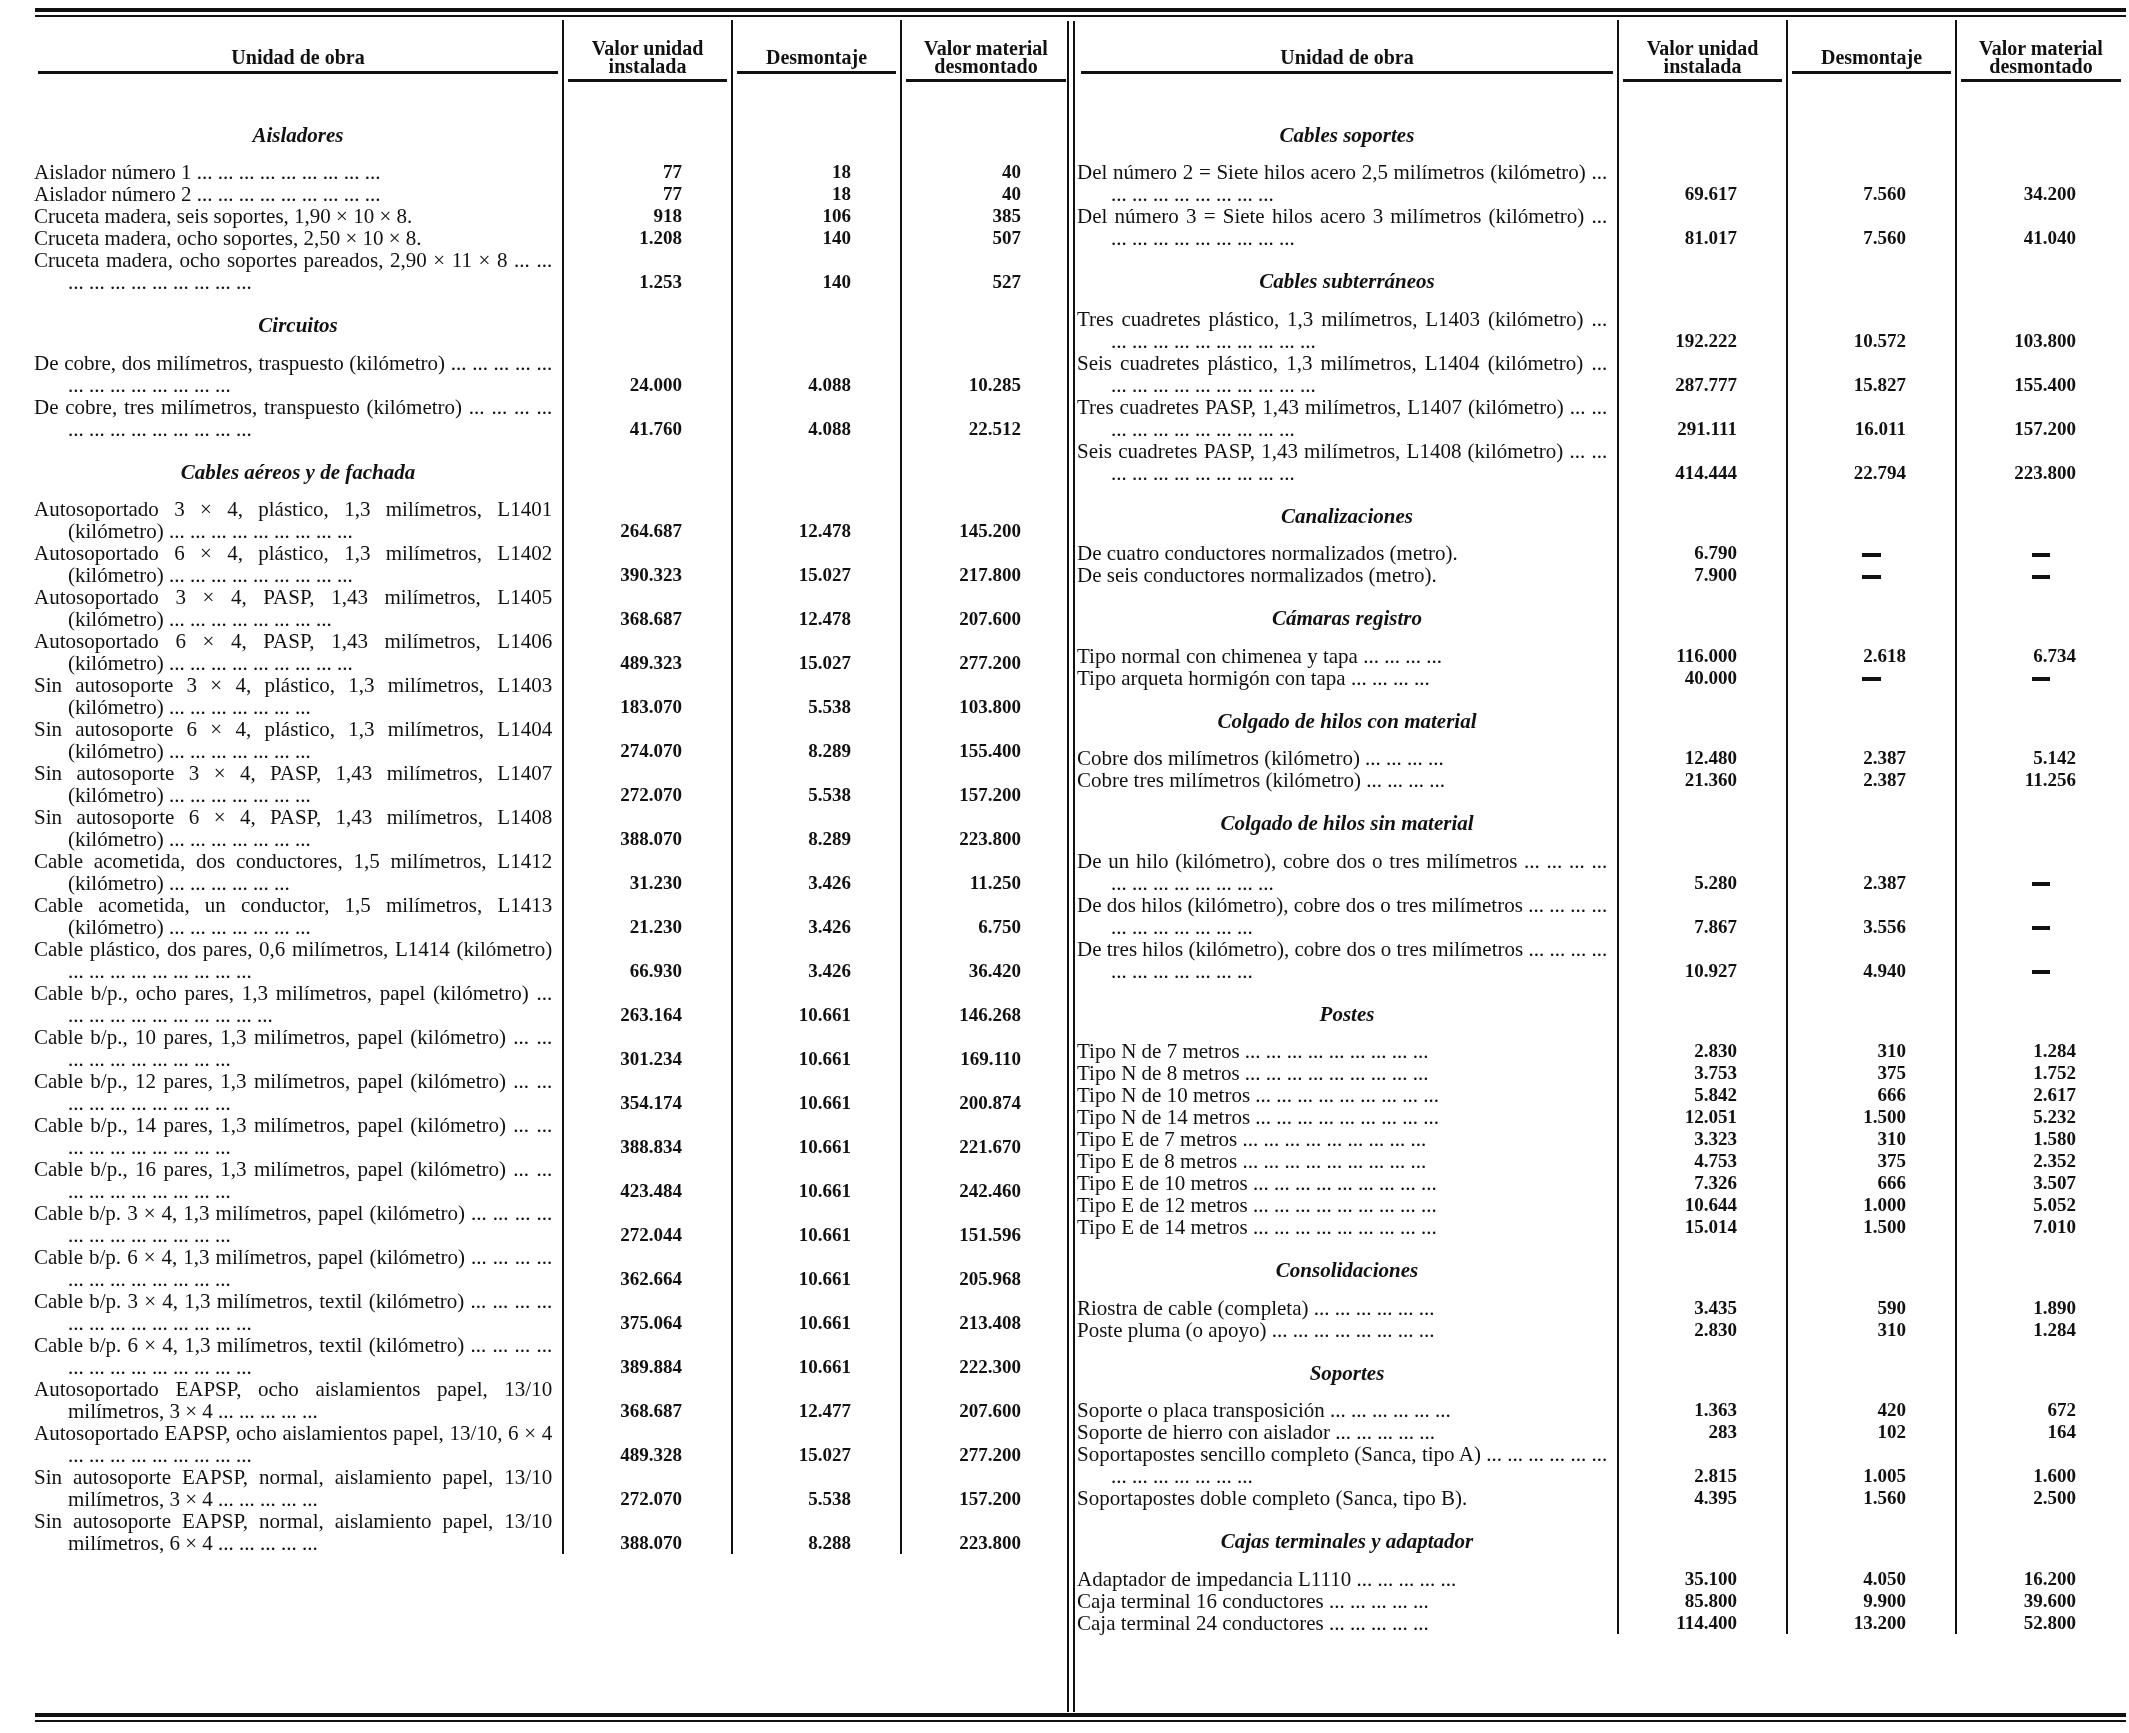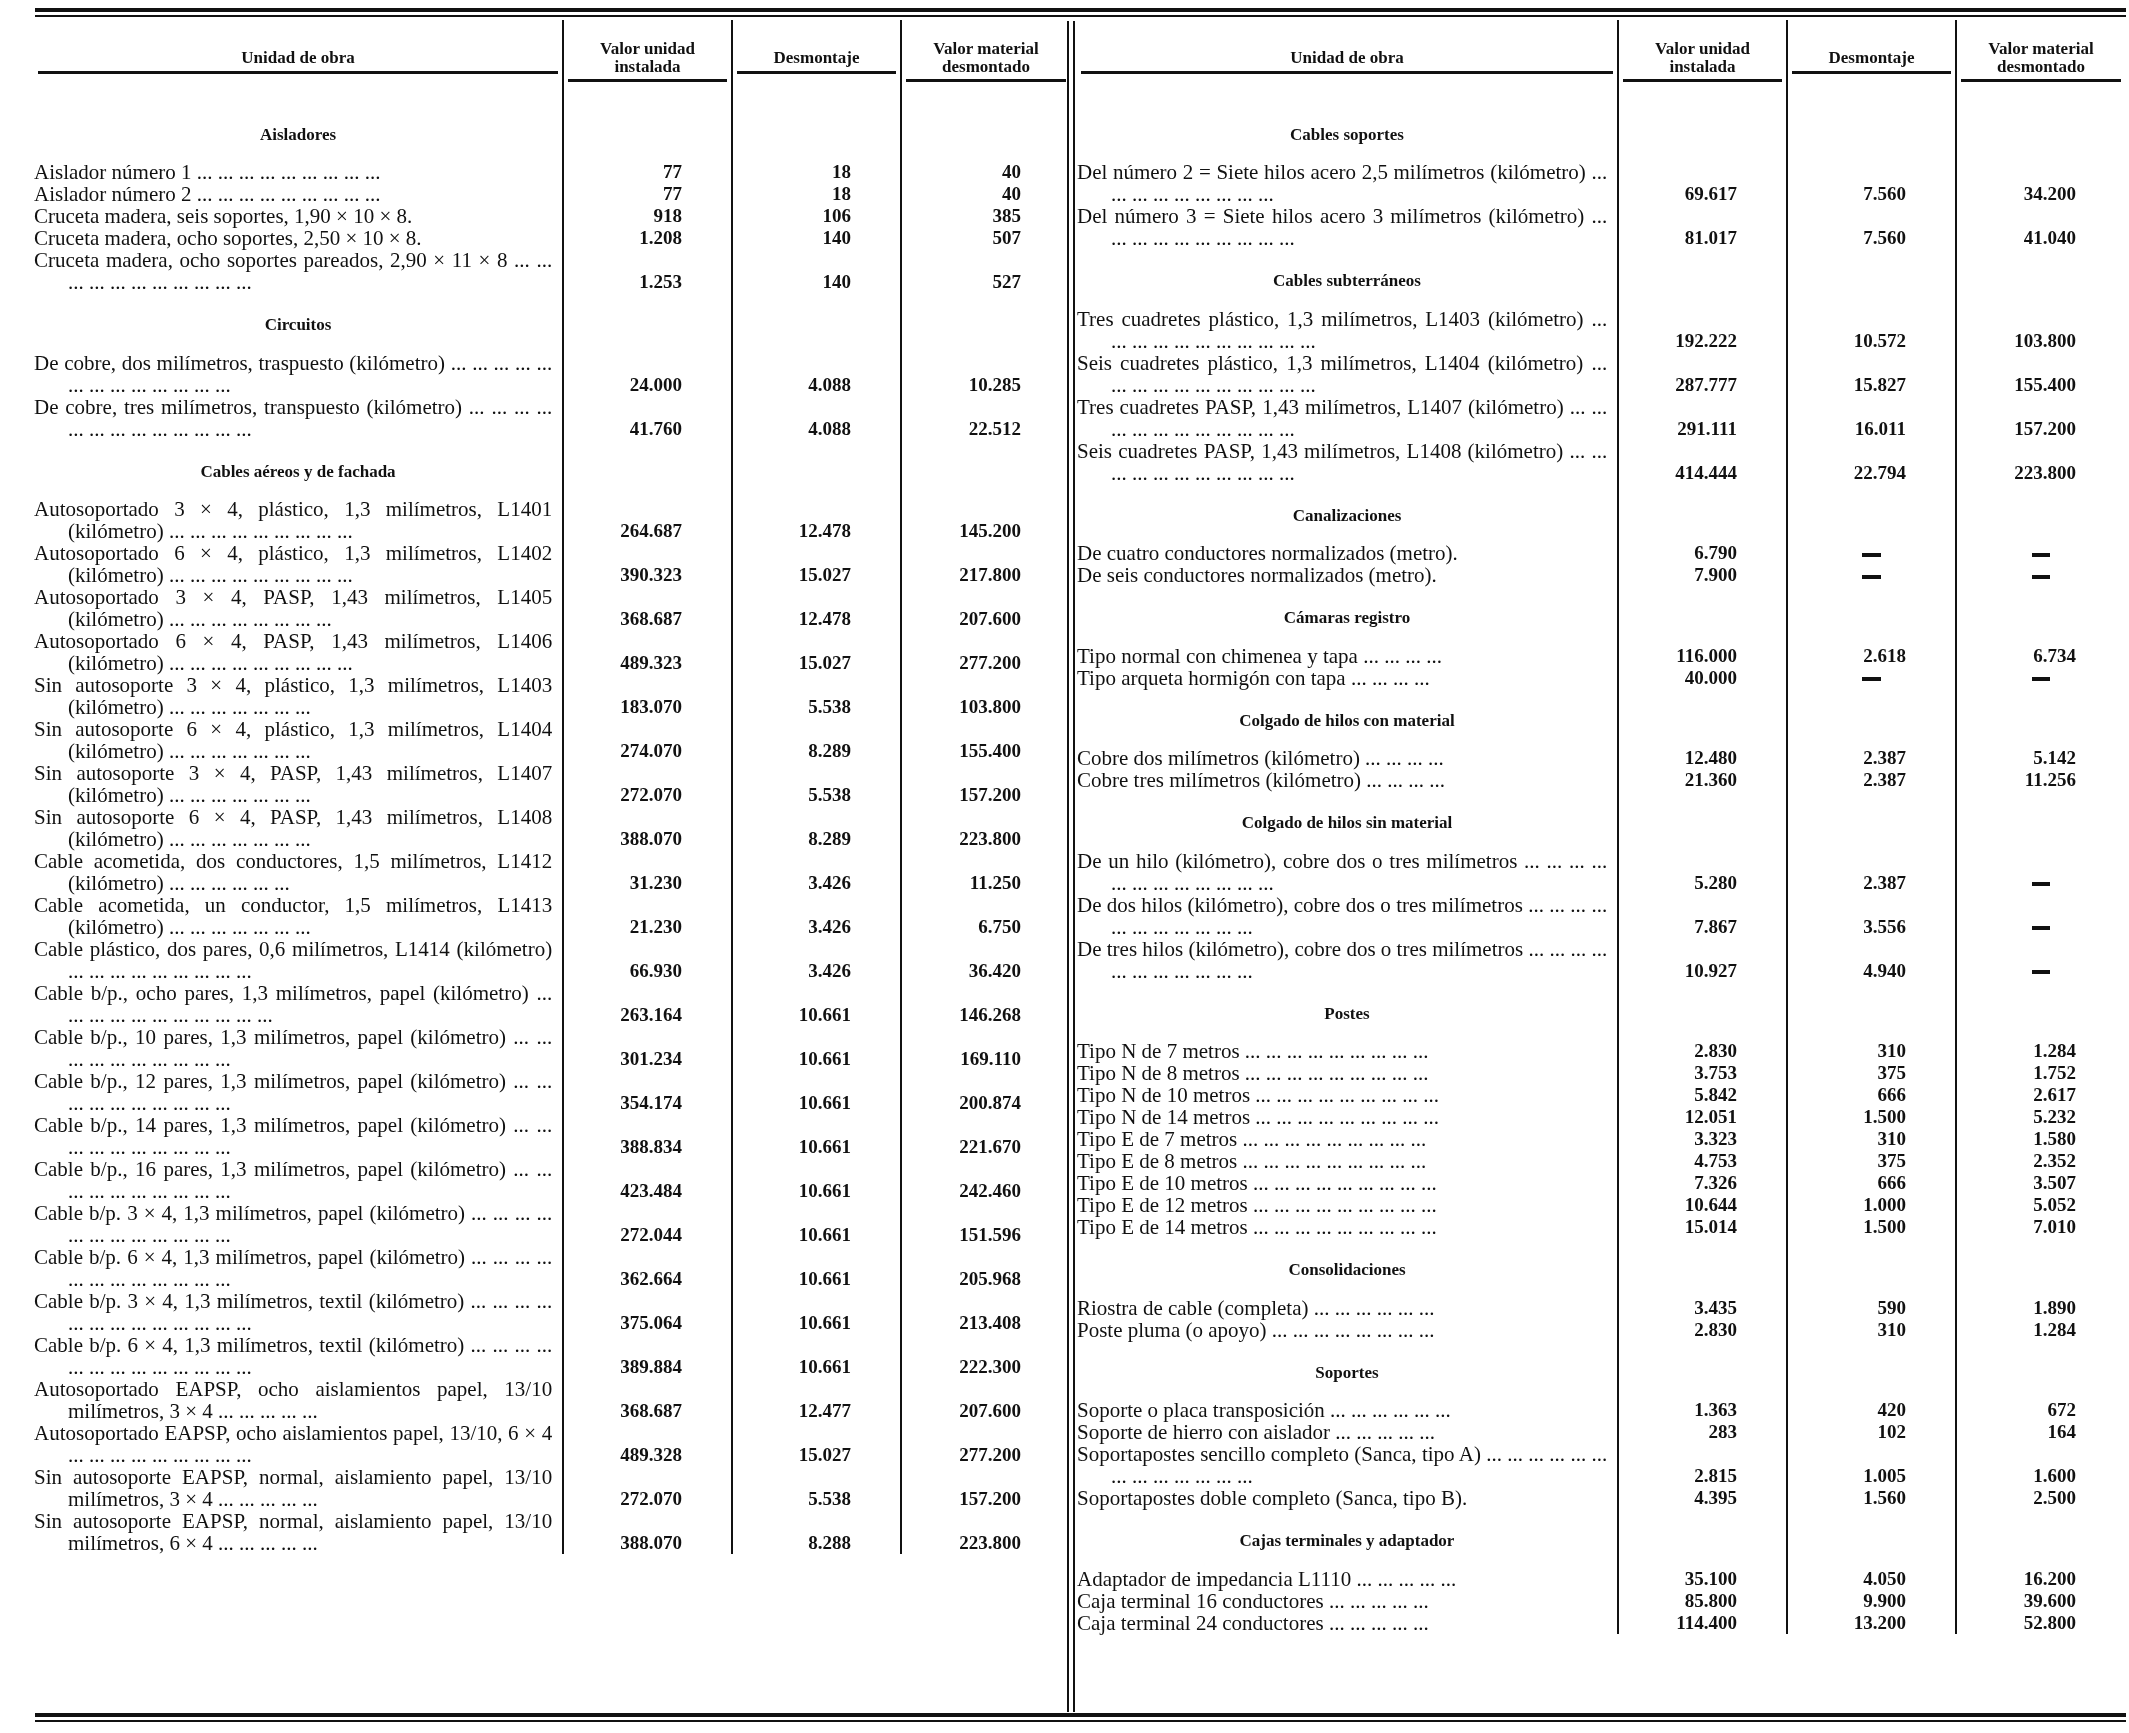--- a/index.html
+++ b/index.html
@@ -4,28 +4,28 @@
 <style>
   html,body{margin:0;padding:0;background:#fff;}
   body{width:2129px;height:1733px;position:relative;overflow:hidden;
        font-family:"Liberation Serif","DejaVu Serif",serif;color:#111;}
   .rule{position:absolute;left:35px;right:3.5px;background:#111;}
   .half{position:absolute;top:19.7px;}
   .half.left{left:34px;width:1035px;}
   .half.right{left:1077px;width:1048px;}
   .vsplit{position:absolute;top:21px;bottom:21px;width:2.1px;background:#111;}
   table{border-collapse:collapse;width:100%;table-layout:fixed;}
-  th{font-weight:bold;font-size:17px;line-height:17.6px;text-align:center;vertical-align:middle;
+  th{font-weight:bold;font-size:20px;line-height:17.6px;text-align:center;vertical-align:middle;
      height:83px;padding:0 4.2px;}
   th .ul{display:block;border-bottom:3.5px solid #111;padding-bottom:4.2px;}
   td{font-size:21px;line-height:22px;vertical-align:bottom;padding:0;}
   td.desc{padding-right:9.8px;text-align:justify;text-align-last:left;}
   td.num{text-align:right;padding-right:49px;font-weight:bold;font-size:19px;}
   .vl{border-left:2.1px solid #111;}
-  tr.sec td{text-align:center;font-weight:bold;font-size:17px;
+  tr.sec td{text-align:center;font-style:italic;font-weight:bold;font-size:21px;
             padding-top:21px;padding-bottom:15.5px;vertical-align:middle;}
   .hang{display:block;padding-left:34px;text-indent:-34px;}
   td.dash{text-align:center;padding-right:0;}
   .dsh{display:inline-block;width:18.3px;height:4.2px;background:#111;vertical-align:middle;}
 </style>
 </head>
 <body>
 
 <div class="rule" style="top:8.4px;height:3.5px;"></div>
 <div class="rule" style="top:14.8px;height:2.1px;"></div>

